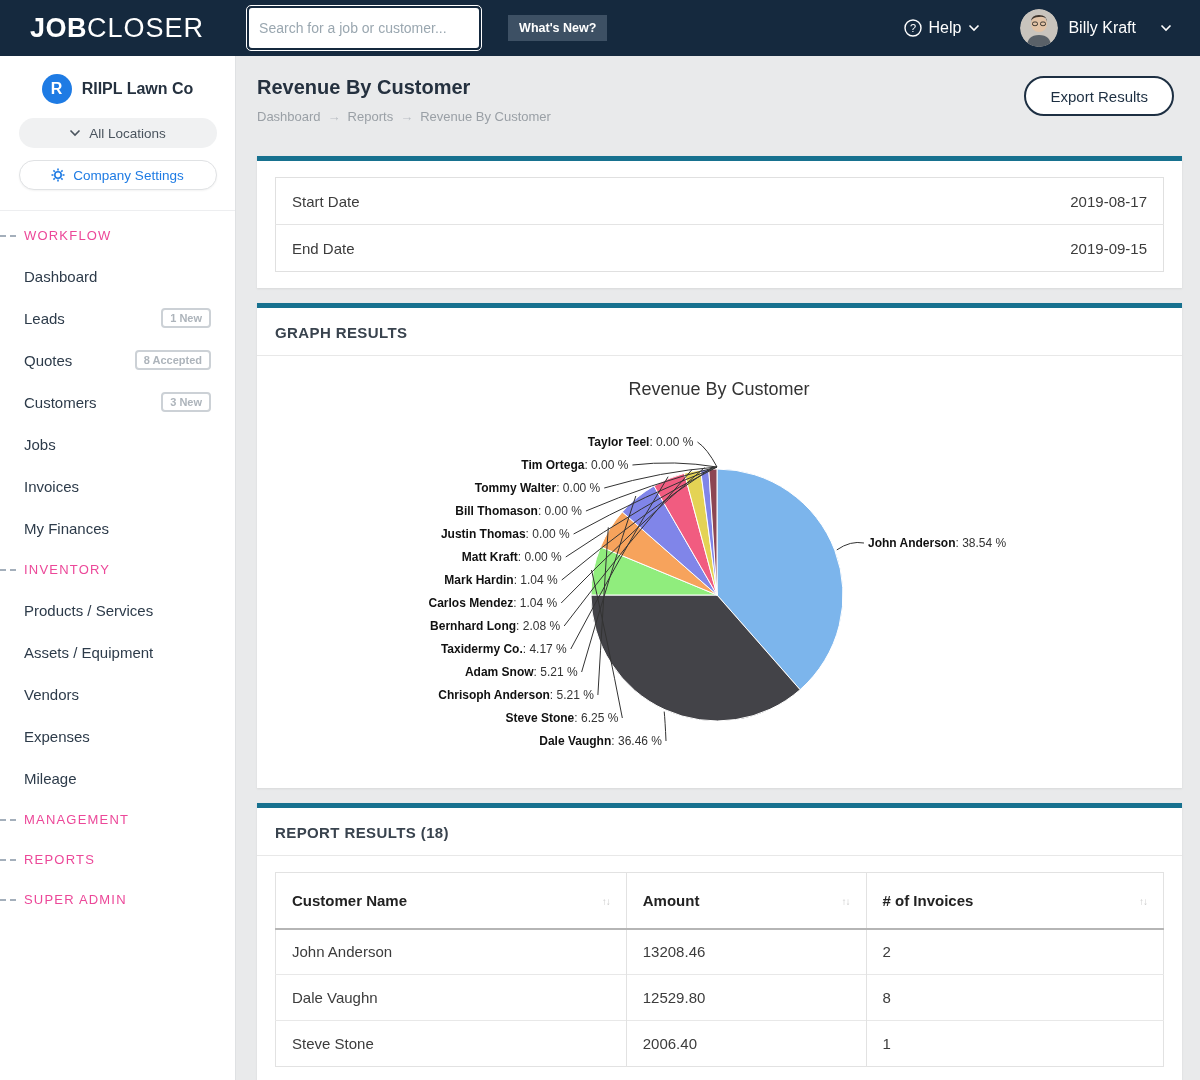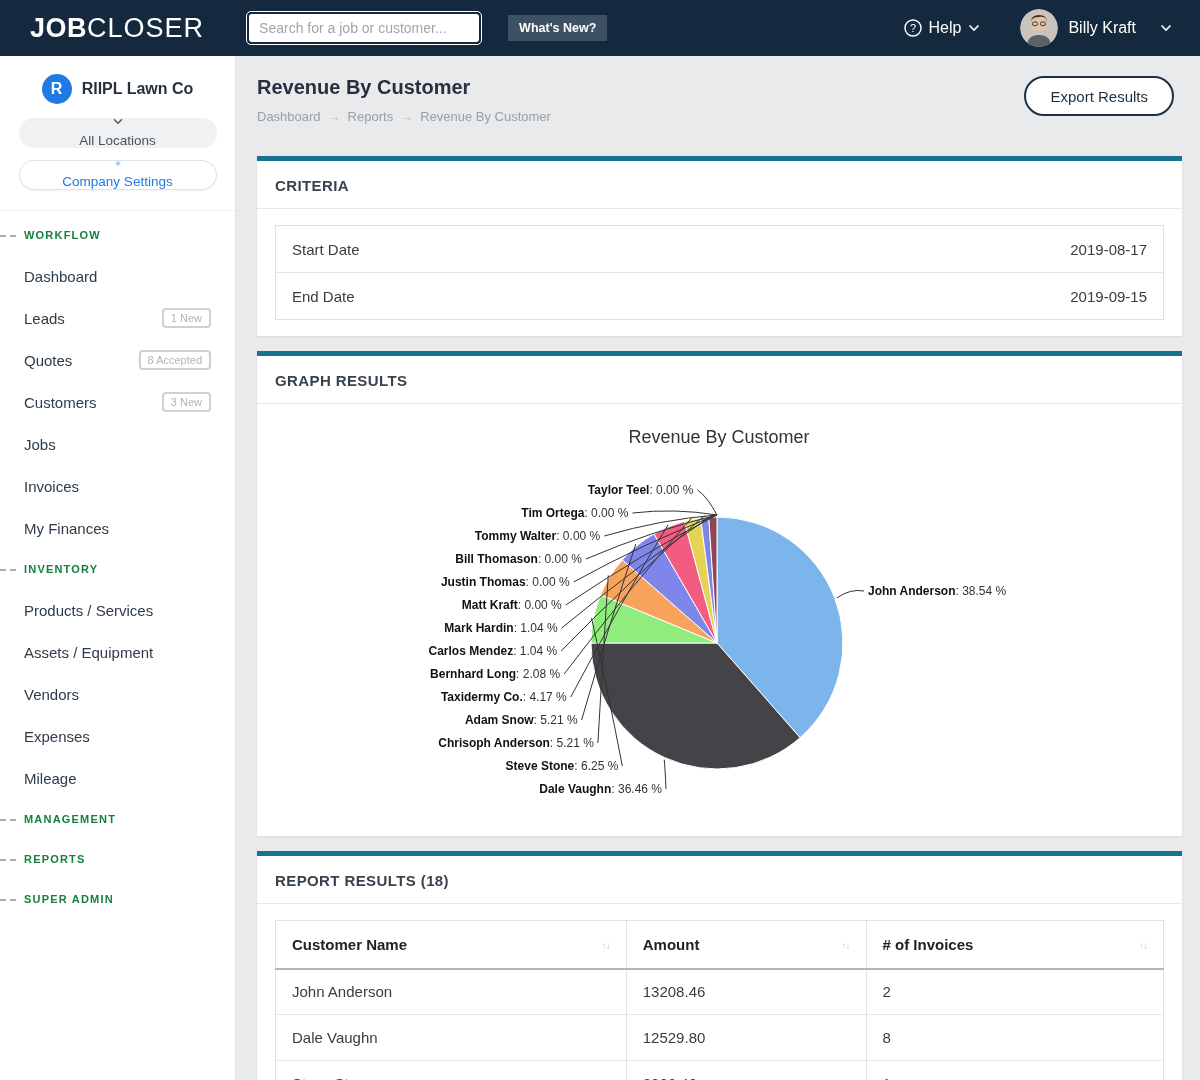--- a/index.html
+++ b/index.html
@@ -6,21 +6,21 @@
   html,body { width:1200px; height:1080px; overflow:hidden;
     font-family:"Liberation Sans", sans-serif; background:#e9eaeb; }
 
   
   .navbar { position:absolute; left:0; top:0; width:1200px; height:56px;
     background:#15293e; display:flex; align-items:center; z-index:10; }
   .brand { margin-left:30px; color:#fff; font-size:27px; letter-spacing:.5px; white-space:nowrap; }
   .brand b { font-weight:800; }
   .brand span { font-weight:300; letter-spacing:1px; }
   .search-outer { margin-left:42px; border:1px solid #fff; border-radius:5px; padding:2px; }
-  .search-outer input { width:230px; height:28px; border:none; border-radius:3px;
+  .search-outer input { width:230px; height:40px; border:none; border-radius:3px;
     background:#fff; padding:0 10px; font-size:14px; color:#333; outline:none;
     font-family:"Liberation Sans", sans-serif; }
   .search-outer input::placeholder { color:#9aa7b0; }
   .whats-new { margin-left:26px; background:#3d5064; color:#fff; font-weight:bold;
     font-size:12.5px; padding:6px 11px; border-radius:0; border:none; cursor:pointer;
     font-family:"Liberation Sans", sans-serif; }
   .nav-spacer { flex:1; }
   .nav-right { display:flex; align-items:center; gap:10px; margin-right:28px; color:#fff; }
   .help-group { display:flex; align-items:center; gap:7px; font-size:16px; margin-right:30px; cursor:pointer; }
   .avatar { width:38px; height:38px; border-radius:50%; overflow:hidden; flex:0 0 auto; }
@@ -29,34 +29,34 @@
 
   
   .sidebar { position:absolute; left:0; top:56px; width:236px; height:1024px;
     background:#fff; border-right:1px solid #dfe1e3; overflow:hidden; }
   .company-row { display:flex; align-items:center; justify-content:center; gap:10px; margin-top:18px; }
   .company-logo { width:30px; height:30px; border-radius:50%; background:#1e7be4; color:#fff;
     font-weight:bold; font-size:16px; display:flex; align-items:center; justify-content:center; }
   .company-name { font-size:16px; font-weight:600; color:#25313f; }
   .pill { width:198px; height:30px; margin:12px auto 0; border-radius:15px;
     display:flex; align-items:center; justify-content:center; gap:8px;
-    font-size:13.5px; cursor:pointer;flex-direction:column; }
+    font-size:13.5px; cursor:pointer; }
   .pill.locations { background:#f0f1f2; color:#4a545e; margin-top:14px; }
   .pill.settings { background:#fff; border:1px solid #e0e2e4; color:#1e7be4;
     box-shadow:0 1px 2px rgba(0,0,0,.05); }
   .nav-root { margin-top:20px; border-top:1px solid #edeef0; padding-top:4px; }
   .section-header { position:relative; height:40px; display:flex; align-items:center;
     padding-left:24px; }
   .section-header .dashes { position:absolute; left:0; top:50%; width:16px;
     border-top:2px dashed #a4afbb; }
-  .section-label { font-size:11px; font-weight:bold; letter-spacing:1.2px; color:#15803d; }
+  .section-label { font-size:13px; font-weight:normal; letter-spacing:1.2px; color:#ec4899; }
   .nav-item { height:42px; display:flex; align-items:center; justify-content:space-between;
     padding:0 24px; font-size:15px; color:#2d3b4a; cursor:pointer; }
   .badge { border:2px solid #ccd1d6; border-radius:4px; color:#adb4bb;
-    font-size:11px; font-weight:normal; padding:2px 7px; }
+    font-size:11px; font-weight:bold; padding:2px 7px; }
 
   
   .main { position:absolute; left:236px; top:56px; width:964px; height:1024px;
     overflow:hidden; padding:18px 18px 0 21px; }
   .page-header { position:relative; height:82px; }
   .page-title { font-size:20px; font-weight:bold; color:#25313f; padding-top:2px; }
   .breadcrumb { margin-top:10px; font-size:13px; color:#9aa0a6; display:flex; gap:7px; align-items:center; }
   .breadcrumb .sep { color:#b9bec3; }
   .breadcrumb .crumb { cursor:pointer; }
   .export-btn { position:absolute; right:8px; top:2px; height:40px; padding:0 24px;
@@ -72,21 +72,21 @@
 
   table.criteria { width:100%; border-collapse:collapse; border:1px solid #e0e0e0; }
   table.criteria td { height:47px; padding:0 16px; font-size:15px; color:#3c3c3c;
     border-top:1px solid #e4e4e4; }
   table.criteria tr:first-child td { border-top:none; }
   table.criteria td.val { text-align:right; }
 
   .chart-wrap { width:925px; height:422px; }
 
   table.report { width:100%; border-collapse:collapse; border:1px solid #e2e2e2; }
-  table.report th { height:48px; padding:0 16px; font-size:15px; font-weight:600; color:#222;
+  table.report th { height:56px; padding:0 16px; font-size:15px; font-weight:600; color:#222;
     text-align:left; border-right:1px solid #e2e2e2; border-bottom:2px solid #b5b5b5;
     cursor:pointer; }
   table.report th .sort { float:right; color:#c9c9c9; font-size:10px; letter-spacing:-1px;
     margin-top:4px; font-weight:normal; }
   table.report td { height:46px; padding:0 16px; font-size:15px; color:#3c3c3c;
     border-right:1px solid #e2e2e2; border-top:1px solid #e8e8e8; }
   table.report th:last-child, table.report td:last-child { border-right:none; }
   table.report tr:first-child td { border-top:none; }
 </style>
 </head>
@@ -233,21 +233,20 @@
         <span class="crumb">Dashboard</span>
         <span class="sep">→</span>
         <span class="crumb">Reports</span>
         <span class="sep">→</span>
         <span class="crumb">Revenue By Customer</span>
       </div>
     <button class="export-btn">Export Results</button>
   </div>
 
   <div class="card">
-    <div class="card-header">CRITERIA</div>
     <div class="card-body">
       <table class="criteria">
         <tbody id="criteria-body">
             <tr>
               <td>Start Date</td>
               <td class="val">2019-08-17</td>
             </tr>
             <tr>
               <td>End Date</td>
               <td class="val">2019-09-15</td>

